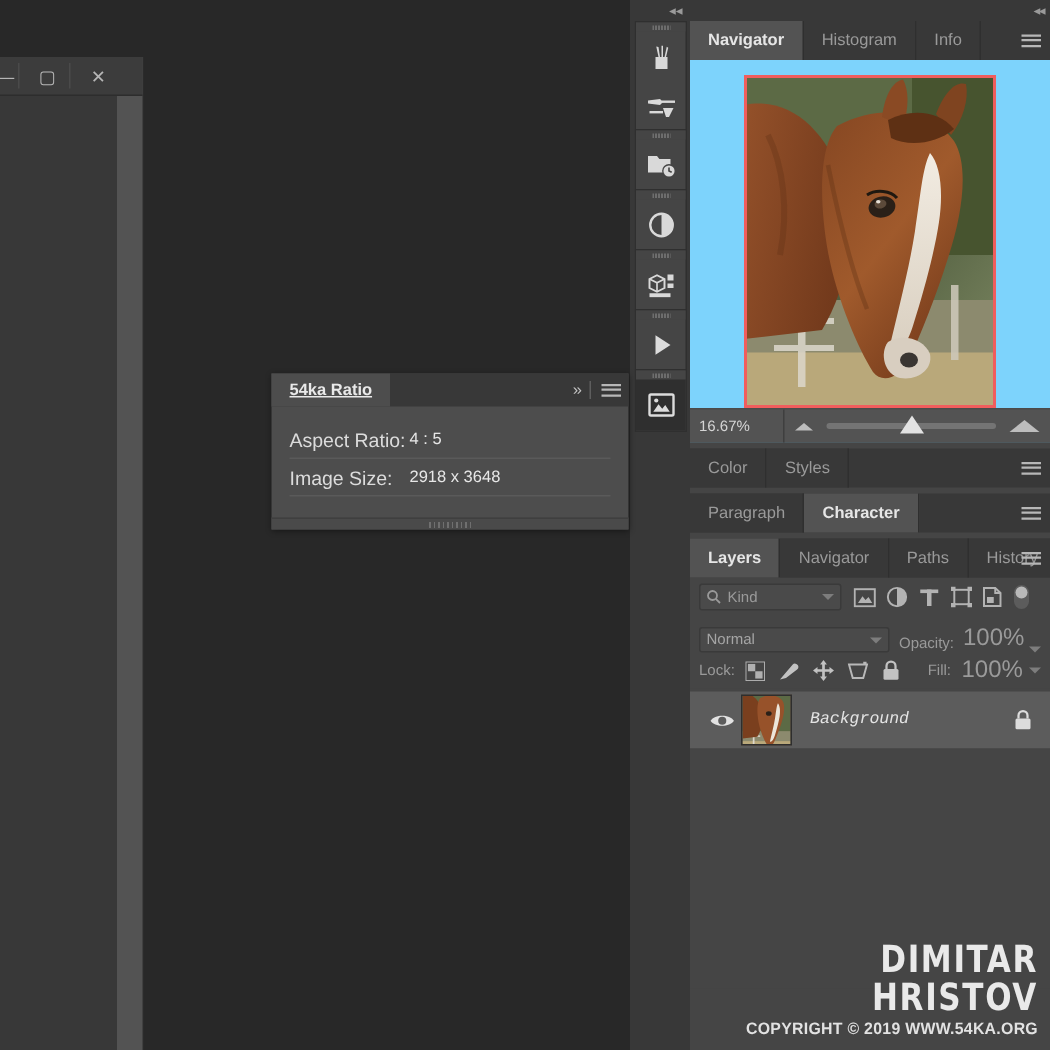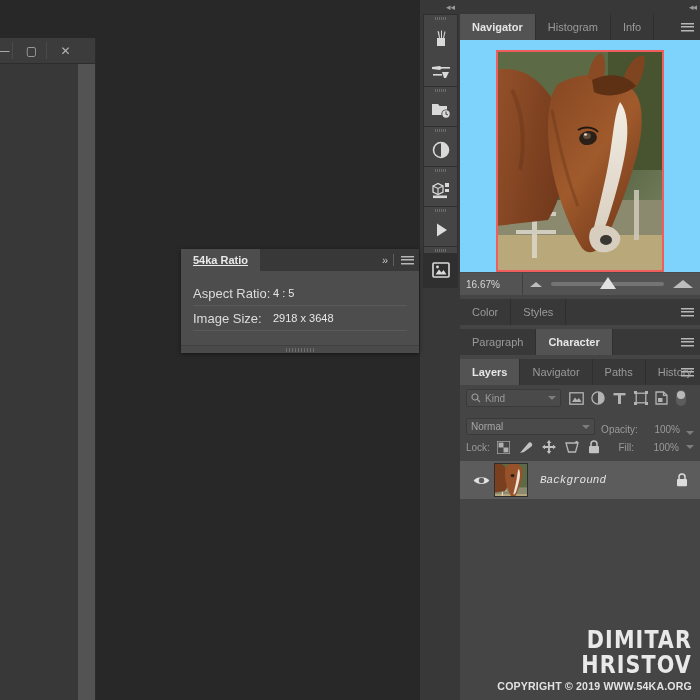--- a/index.html
+++ b/index.html
@@ -70,21 +70,21 @@
   .kind-select{width:95px;height:18px;background:#4a4a4a;border:1px solid #3a3a3a;border-radius:2px;display:flex;align-items:center;padding:0 4px;box-sizing:border-box;color:#9a9a9a;font-size:10px;gap:4px;}
   .kind-select .caret{margin-left:auto;width:0;height:0;border-left:4px solid transparent;border-right:4px solid transparent;border-top:4px solid #7d7d7d;}
   .filt-icons{flex:1;display:flex;align-items:center;justify-content:space-around;padding:0 4px;}
   .filt-toggle{width:10px;height:16px;border-radius:5px;background:#5c5c5c;position:relative;}
   .filt-toggle:after{content:"";position:absolute;left:1px;top:1px;width:8px;height:8px;border-radius:50%;background:#b9b9b9;}
 
   .blend-row{height:24px;display:flex;align-items:flex-end;padding:0 6px;gap:6px;}
   .blend-select{width:135px;height:17px;background:#4a4a4a;border:1px solid #3a3a3a;border-radius:2px;display:flex;align-items:center;padding:0 4px;box-sizing:border-box;color:#a5a5a5;font-size:10px;}
   .blend-select .caret{margin-left:auto;width:0;height:0;border-left:4px solid transparent;border-right:4px solid transparent;border-top:4px solid #7d7d7d;}
   .lbl{color:#9a9a9a;font-size:10px;}
-  .numfield{width:38px;color:#9a9a9a;font-size:10px;text-align:right;}
+  .numfield{width:38px;color:#9a9a9a;font-size:16px;text-align:right;}
   .caret-sm{width:0;height:0;border-left:4px solid transparent;border-right:4px solid transparent;border-top:4px solid #7d7d7d;}
 
   .lock-row{height:24px;display:flex;align-items:center;padding:0 6px;gap:7px;}
   .lock-icons{display:flex;align-items:center;gap:9px;}
 
   .layer-list{background:#454545;padding-top:2px;font-family:Liberation Mono, monospace;}
   .layer-row{height:38px;display:flex;align-items:center;background:#5c5c5c;padding:0 8px;}
   .eye{width:26px;display:flex;align-items:center;justify-content:center;}
   .layer-thumb{width:32px;height:32px;border:1px solid #2e2e2e;overflow:hidden;position:relative;background:#6b5a4a;flex:none;}
   .layer-thumb svg{position:absolute;left:0;top:0;}

